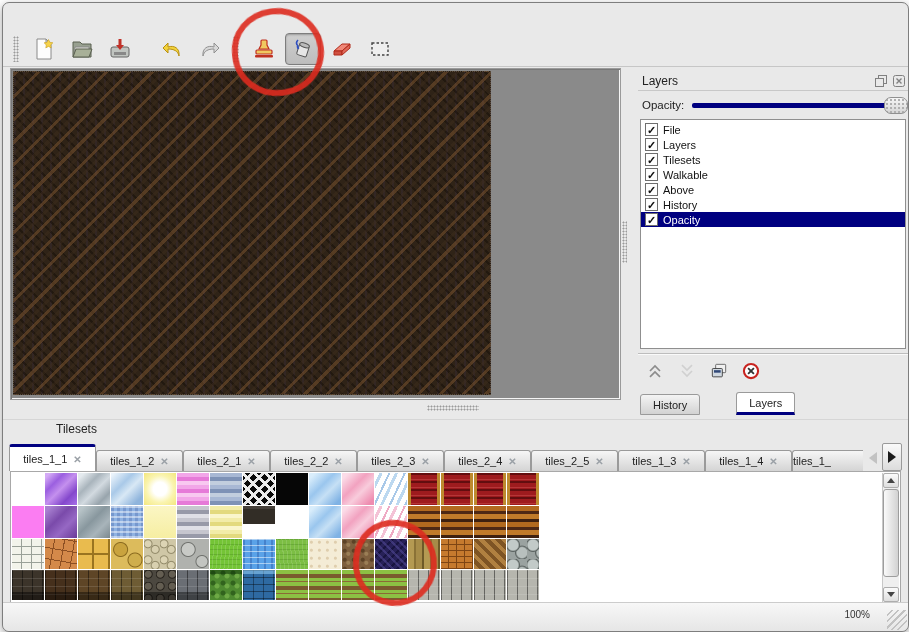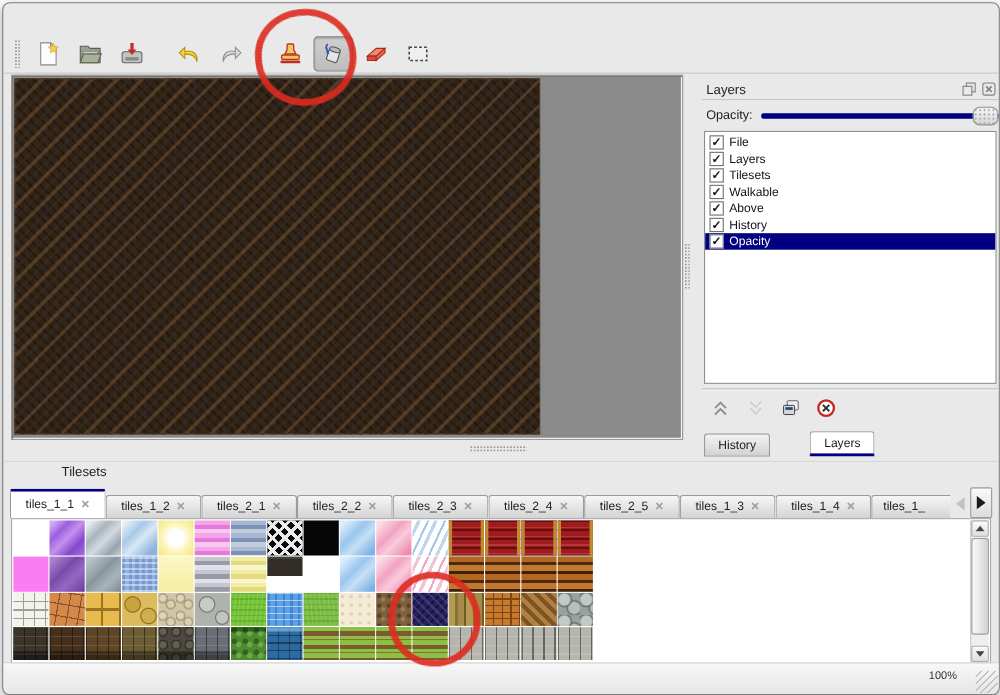--- a/index.html
+++ b/index.html
@@ -63,21 +63,21 @@
   .ptab.active{background:#fff;border-bottom:3px solid #000080;height:19px;}
   
   .tilesets-panel{position:absolute;left:0px;top:416px;width:100%;height:184px;border-top:1px solid #d6d6d6;}
   .ptitle-row2{position:absolute;left:0;top:2px;width:100%;height:20px;display:flex;align-items:flex-start;padding-left:44px;}
   .ptitle2{font-size:12px;color:#222;padding-left:9px;flex:1;}
   .tabbar{position:absolute;left:6px;top:24px;right:6px;height:27px;display:flex;align-items:flex-end;overflow:hidden;}
   .ttab{flex:0 0 auto;width:85px;height:20px;margin-top:4px;display:flex;align-items:center;justify-content:center;
     border:1px solid #9a9a9a;border-bottom:none;background:linear-gradient(#f6f6f6,#d4d4d4);
     border-radius:3px 3px 0 0;font-size:11px;color:#222;gap:6px;}
   .ttab.active{height:24px;margin-top:0;background:#fff;border-top:3px solid #000080;}
-  .ttab.truncated{width:70px;overflow:hidden;justify-content:flex-start;padding-left:10px;border-right:none;border-radius:3px 0 0 0;}
+  .ttab.truncated{width:70px;overflow:hidden;justify-content:flex-start;border-right:none;border-radius:3px 0 0 0;}
   .tclose{color:#9aa0a6;font-weight:bold;font-size:10px;}
   .tab-scroll{position:absolute;right:6px;top:24px;height:27px;display:flex;align-items:flex-end;background:#e9e9e9;}
   .scell{width:18px;height:26px;display:flex;align-items:center;justify-content:center;}
   .scell.btn{border:1px solid #9a9a9a;background:linear-gradient(#fafafa,#dcdcdc);border-radius:2px;}
   .tri-right{width:0;height:0;border-left:8px solid #1a1a1a;border-top:6px solid transparent;border-bottom:6px solid transparent;}
   .tri-left{width:0;height:0;border-right:8px solid #c2c2c2;border-top:6px solid transparent;border-bottom:6px solid transparent;}
   .palette{position:absolute;left:7px;top:51px;right:7px;height:133px;background:#fff;border:1px solid #a8a8a8;box-sizing:border-box;}
   .palette-rows{position:absolute;left:1px;top:1px;right:18px;bottom:1px;overflow:hidden;}
   .prow{display:flex;gap:1px;margin-bottom:1px;}
   .tile{width:32px;height:32px;flex:0 0 auto;background:#fff;}

